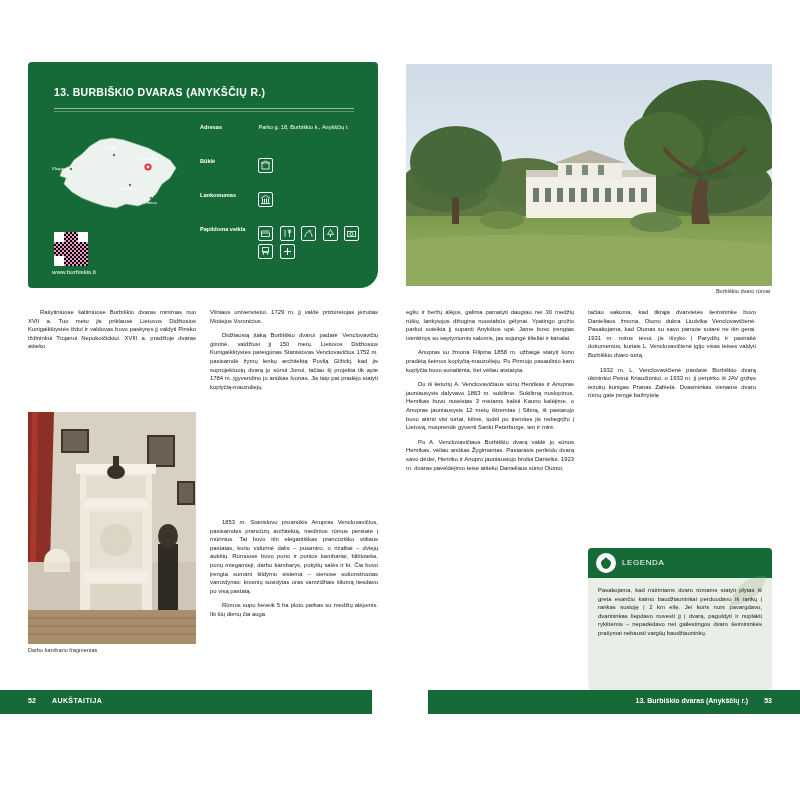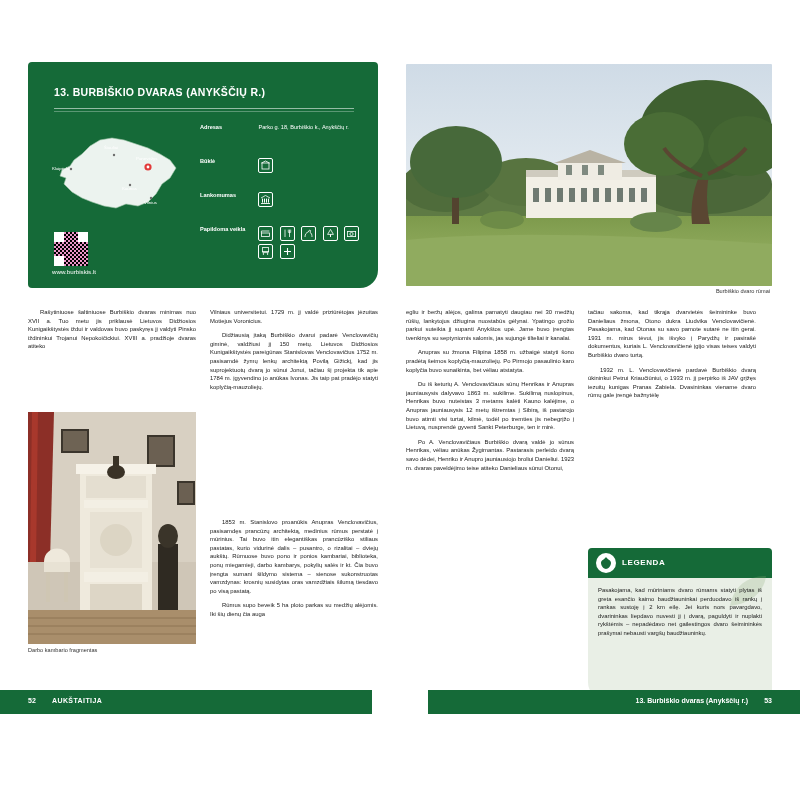--- a/index.html
+++ b/index.html
@@ -129,21 +129,21 @@
     position:absolute;left:0;top:0;width:100%;height:30px;
     background:#156a38;
   }
   .legend-head .badge{
     position:absolute;left:8px;top:5px;width:20px;height:20px;
     border-radius:50%;background:#ffffff;
   }
   .legend-head .badge svg{position:absolute;left:3px;top:3px;}
   .legend-title{
     position:absolute;left:34px;top:10px;color:#fff;font-size:8px;
-    font-weight:bold;letter-spacing:.6px;
+    font-weight:normal;letter-spacing:.6px;
   }
   .legend-body{
     position:absolute;left:10px;top:38px;width:164px;
     font-size:5.9px;line-height:8.6px;color:#1b1b1b;text-align:justify;
   }
   .leaf{
     position:absolute;right:4px;top:26px;opacity:.25;
   }
 
   

